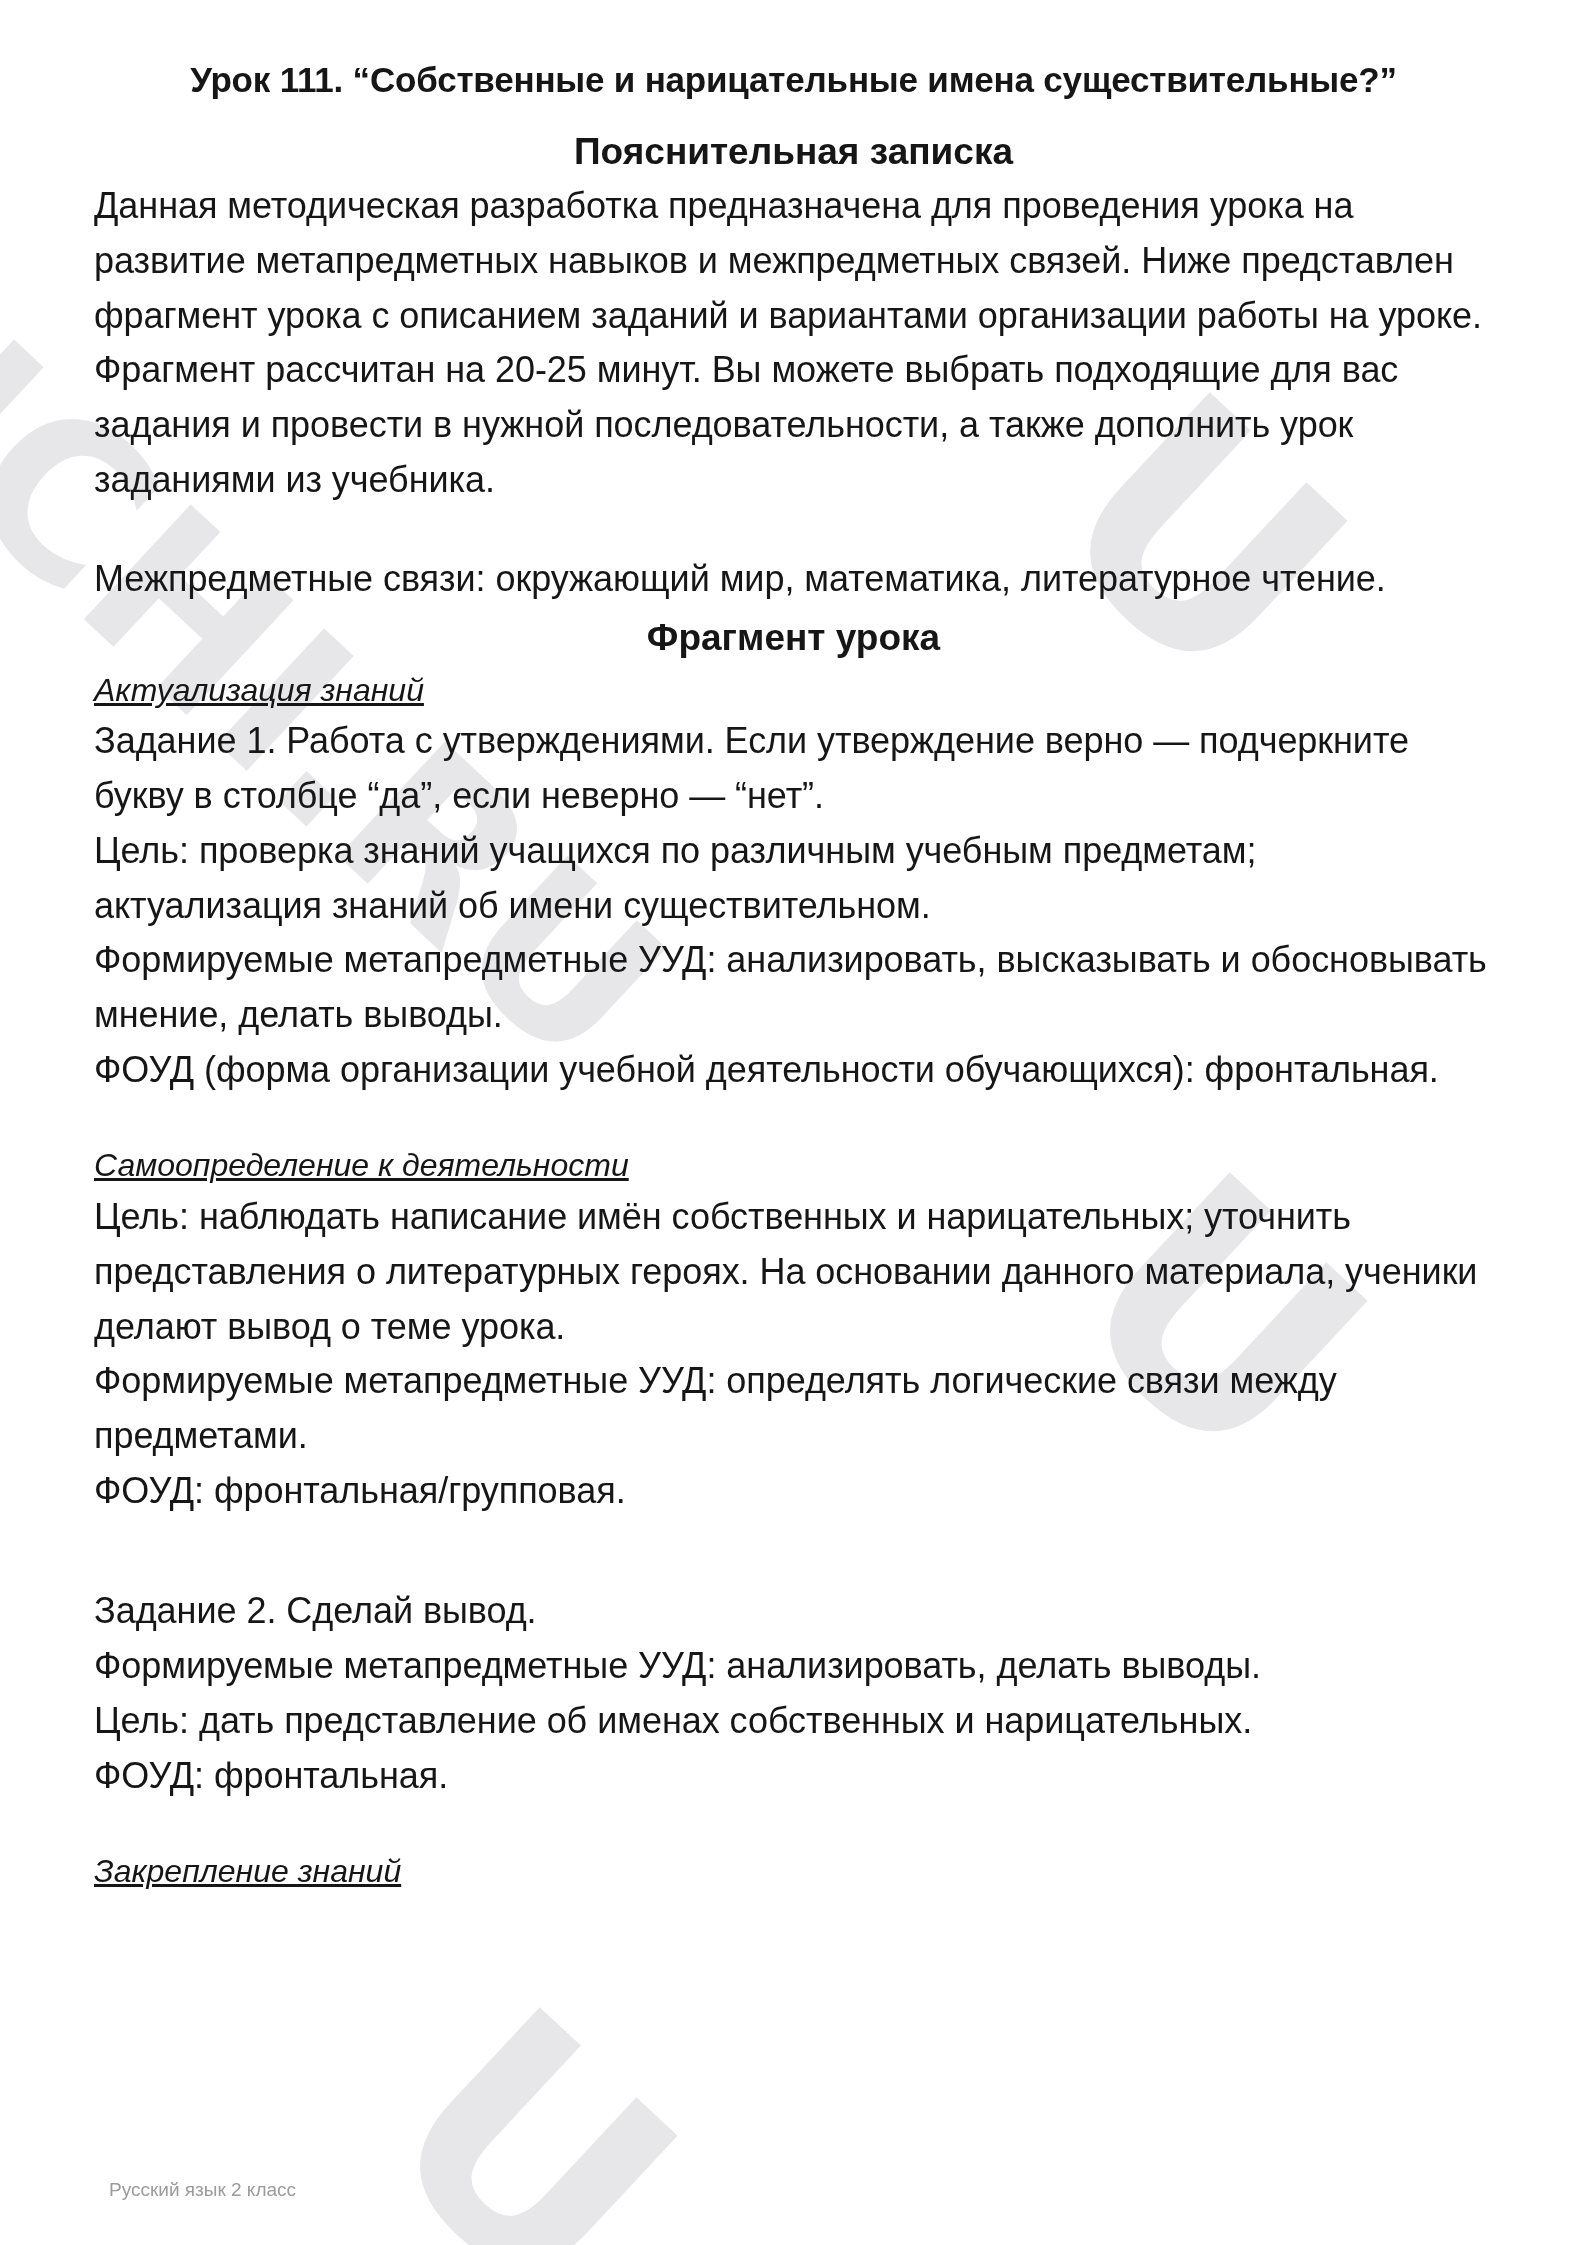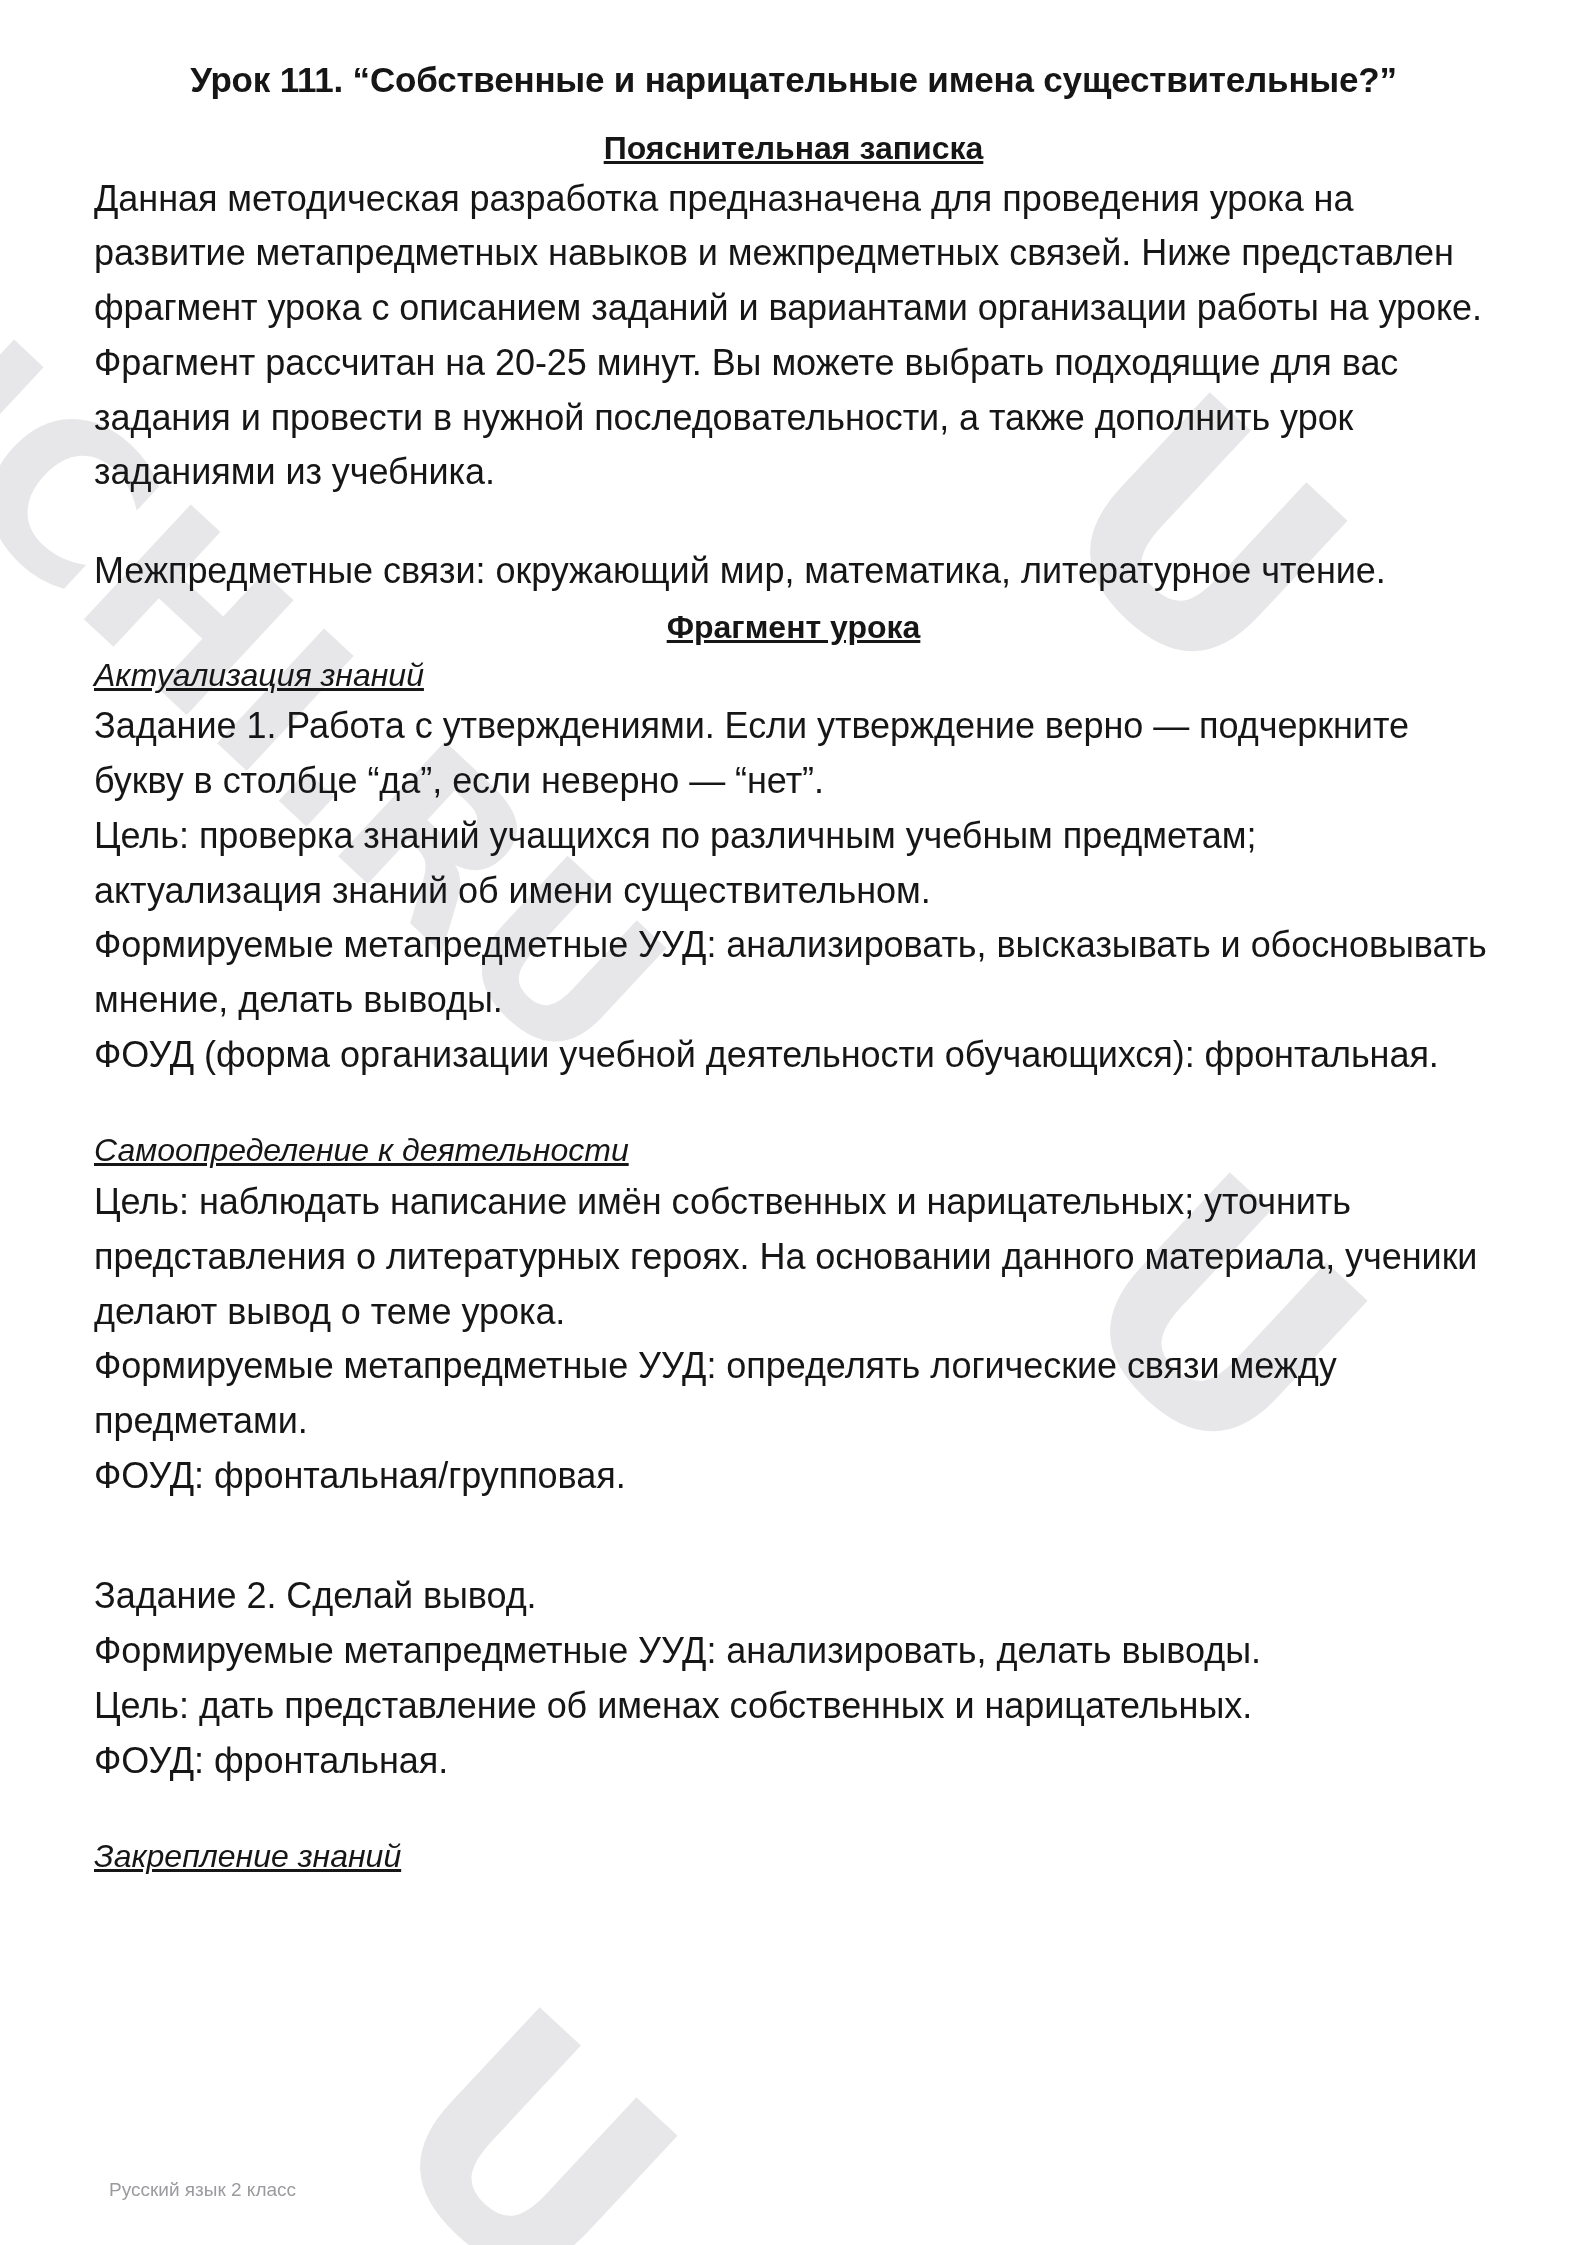--- a/index.html
+++ b/index.html
@@ -73,27 +73,26 @@
     color: #161616;
     text-align: center;
     letter-spacing: -0.2px;
     margin: 0;
     padding-top: 58px;
     line-height: 1.25;
     white-space: nowrap;
   }
 
   .section-head {
-    font-size: 32px;
+    font-size: 37px;
     font-weight: 700;
     color: #161616;
     text-align: center;
     margin: 0;
     line-height: 1.5;
-    text-decoration: underline;
   }
   .section-head.sh-note   { padding-top: 22px; }
   .section-head.sh-frag   { padding-top: 4px; }
 
   .para {
     font-size: 36px;
     color: #161616;
     line-height: 1.52;
     margin: 0;
     text-align: left;

